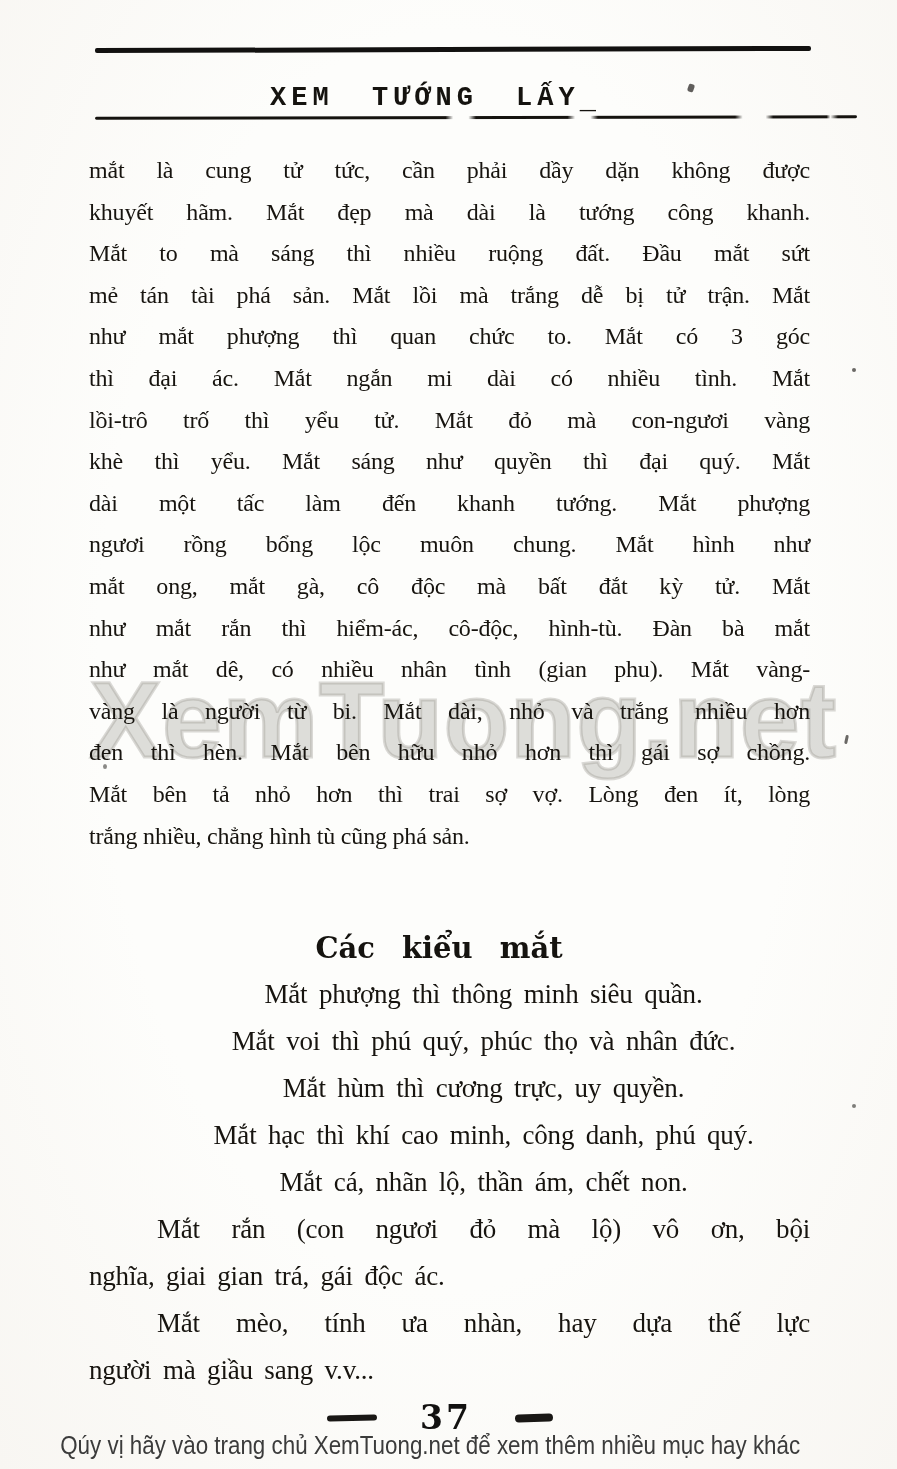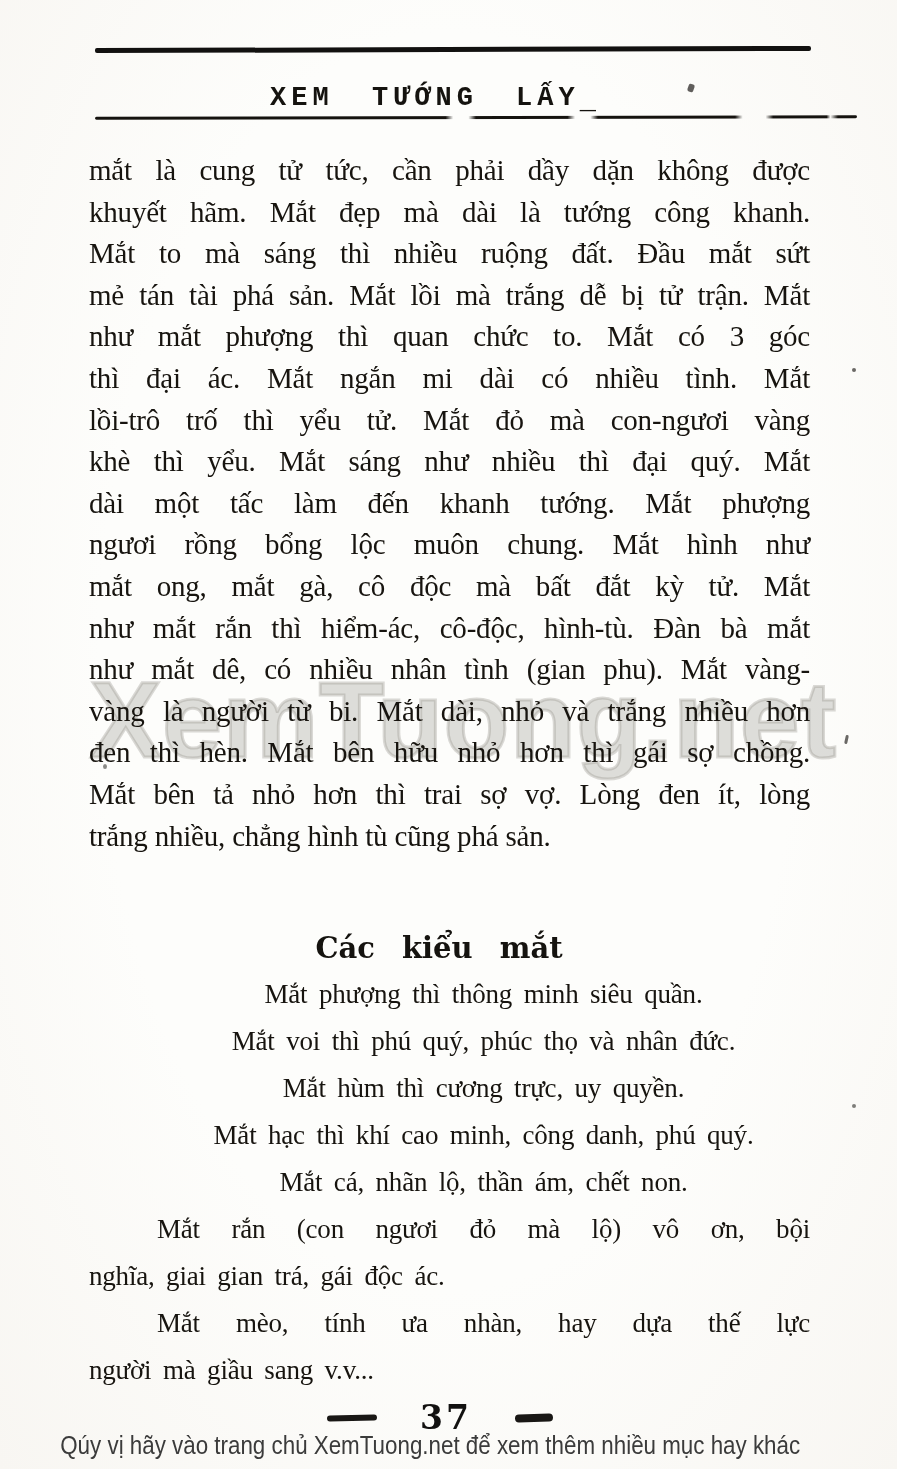--- a/index.html
+++ b/index.html
@@ -50,21 +50,21 @@
     border-radius: 2px;
     transform: rotate(-0.12deg);
   }
 
   
   .bodytext {
     position: absolute; left: 89px; top: 150px; width: 721px;
     z-index: 2;
   }
   .bline {
-    font-size: 29px;
+    font-size: 24px;
     letter-spacing: -0.2px;
     height: 41.6px;
     line-height: 41.6px;
     white-space: normal;
     overflow: visible;
   }
   .just { text-align: justify; text-align-last: justify; }
 
   
   .watermark {
@@ -159,21 +159,21 @@
   <div class="watermark">XemTuong.net</div>
 
   <div class="bodytext">
     <div class="bline just">mắt là cung tử tức, cần phải dầy dặn không được</div>
     <div class="bline just">khuyết hãm. Mắt đẹp mà dài là tướng công khanh.</div>
     <div class="bline just">Mắt to mà sáng thì nhiều ruộng đất. Đầu mắt sứt</div>
     <div class="bline just">mẻ tán tài phá sản. Mắt lồi mà trắng dễ bị tử trận. Mắt</div>
     <div class="bline just">như mắt phượng thì quan chức to. Mắt có 3 góc</div>
     <div class="bline just">thì đại ác. Mắt ngắn mi dài có nhiều tình. Mắt</div>
     <div class="bline just">lồi-trô trố thì yểu tử. Mắt đỏ mà con-ngươi vàng</div>
-    <div class="bline just">khè thì yểu. Mắt sáng như nhiều thì đại quý. Mắt</div>
+    <div class="bline just">khè thì yểu. Mắt sáng như quyền thì đại quý. Mắt</div>
     <div class="bline just">dài một tấc làm đến khanh tướng. Mắt phượng</div>
     <div class="bline just">ngươi rồng bổng lộc muôn chung. Mắt hình như</div>
     <div class="bline just">mắt ong, mắt gà, cô độc mà bất đắt kỳ tử. Mắt</div>
     <div class="bline just">như mắt rắn thì hiểm-ác, cô-độc, hình-tù. Đàn bà mắt</div>
     <div class="bline just">như mắt dê, có nhiều nhân tình (gian phu). Mắt vàng-</div>
     <div class="bline just">vàng là người từ bi. Mắt dài, nhỏ và trắng nhiều hơn</div>
     <div class="bline just">đen thì hèn. Mắt bên hữu nhỏ hơn thì gái sợ chồng.</div>
     <div class="bline just">Mắt bên tả nhỏ hơn thì trai sợ vợ. Lòng đen ít, lòng</div>
     <div class="bline">trắng nhiều, chẳng hình tù cũng phá sản.</div>
   </div>

